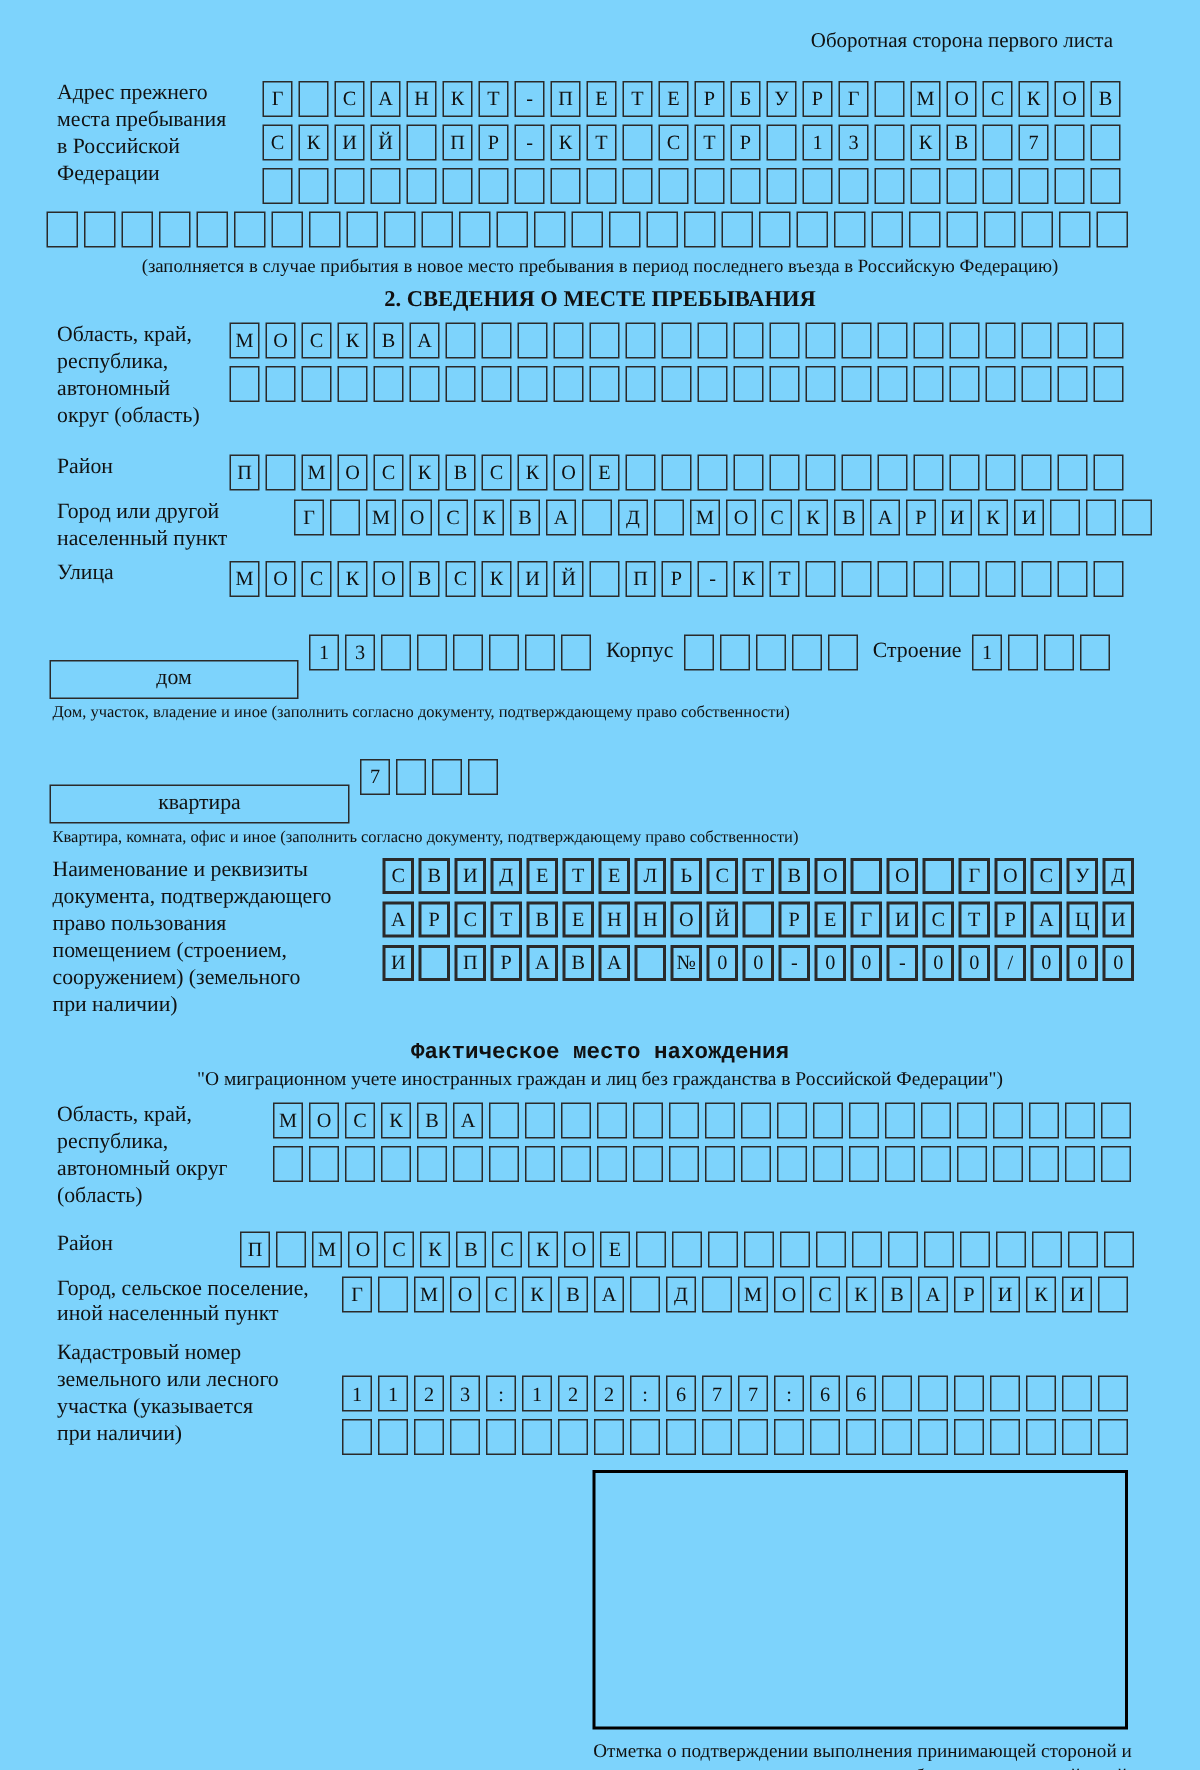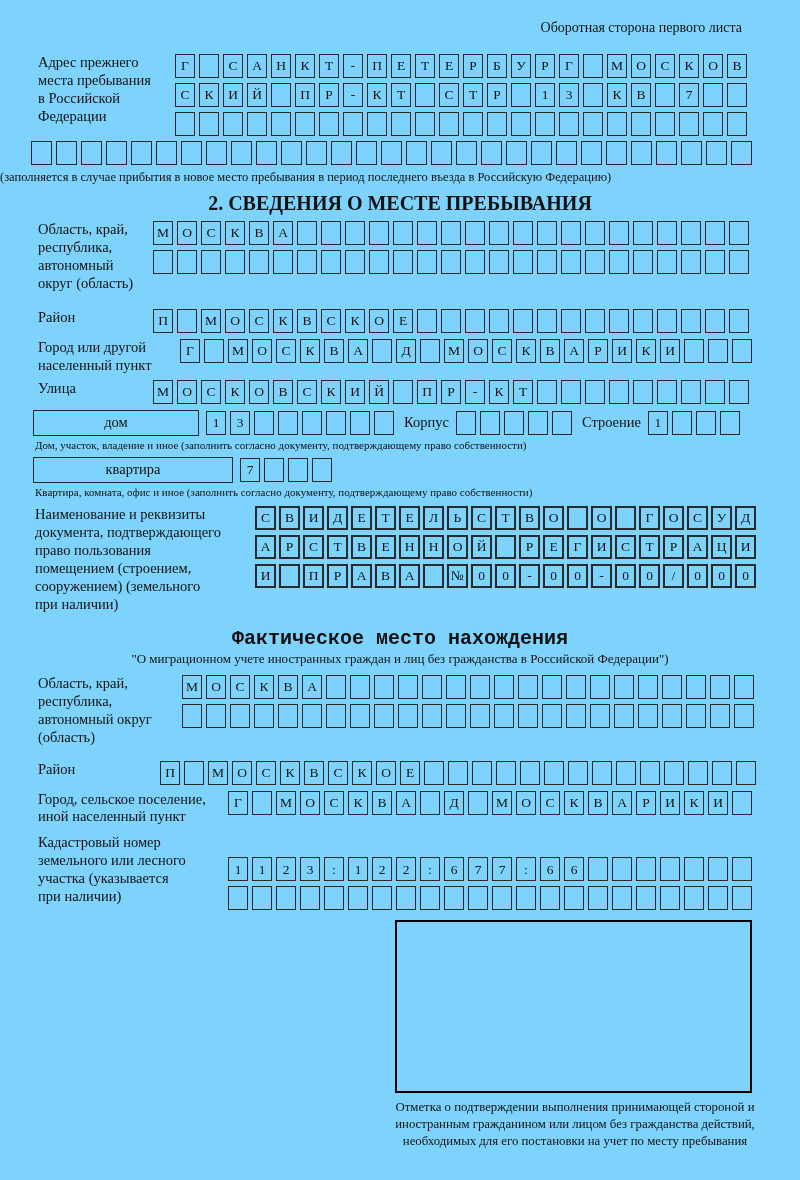--- a/index.html
+++ b/index.html
@@ -23,33 +23,33 @@
   .bold-cells .cell{ width:21px; margin-right:3px; border-width:2px; }
 
   .rows-col{ display:flex; flex-direction:column; gap:5px; }
 
   .flexrow{ display:flex; align-items:flex-start; }
   .lbl{ font-size:14.5px; line-height:1.24; white-space:pre-line; flex:none; }
 
   .blockA{ margin:18px 0 0 38px; }
   .blockA .lbl{ width:137px; }
   .fullrow{ margin:5px 0 0 31px; }
-  .note-c{ text-align:left; font-size:12.5px; margin-top:5px; }
-  .sec-title{ text-align:center; font-weight:bold; font-size:20px; margin-top:7px; }
+  .note-c{ text-align:center; font-size:12.5px; margin-top:5px; }
+  .sec-title{ text-align:center; font-weight:bold; font-size:15px; margin-top:7px; }
 
   .f-region2{ margin:6px 0 0 38px; }   .f-region2 .lbl{ width:115px; }
   .f-district2{ margin:16px 0 0 38px; }.f-district2 .lbl{ width:115px; }
-  .f-city2{ margin:6px 0 0 38px; }     .f-city2 .lbl{ width:142px; }
+  .f-city2{ margin:6px 0 0 38px;gap:16px; }     .f-city2 .lbl{ width:142px; }
   .f-street2{ margin:5px 0 0 38px; }   .f-street2 .lbl{ width:115px; }
 
   .houserow{ display:flex; align-items:center; margin:6px 0 0 33px; font-size:14.5px; }
   .widebox{
     box-sizing:border-box; height:26px; border:1.5px solid #2a2a2a;
     display:flex; align-items:center; justify-content:center;
-    font-size:14.5px; flex:none; margin-right:7px;
+    font-size:14.5px; flex:none; margin-right:7px;margin-top:36px;
   }
   .widebox.dom{ width:166px; }
   .widebox.kv{ width:200px; }
   .inline-lbl{ padding:0 7px 0 6px; flex:none; }
   .caption{ font-size:11px; margin:3px 0 0 35px; }
 
   .stayrow{ display:flex; align-items:center; margin:7px 0 0 38px; font-size:14.5px; }
   .chk{
     box-sizing:border-box; width:22px; height:24px; border:1.5px solid #2a2a2a;
     display:flex; align-items:center; justify-content:center;

